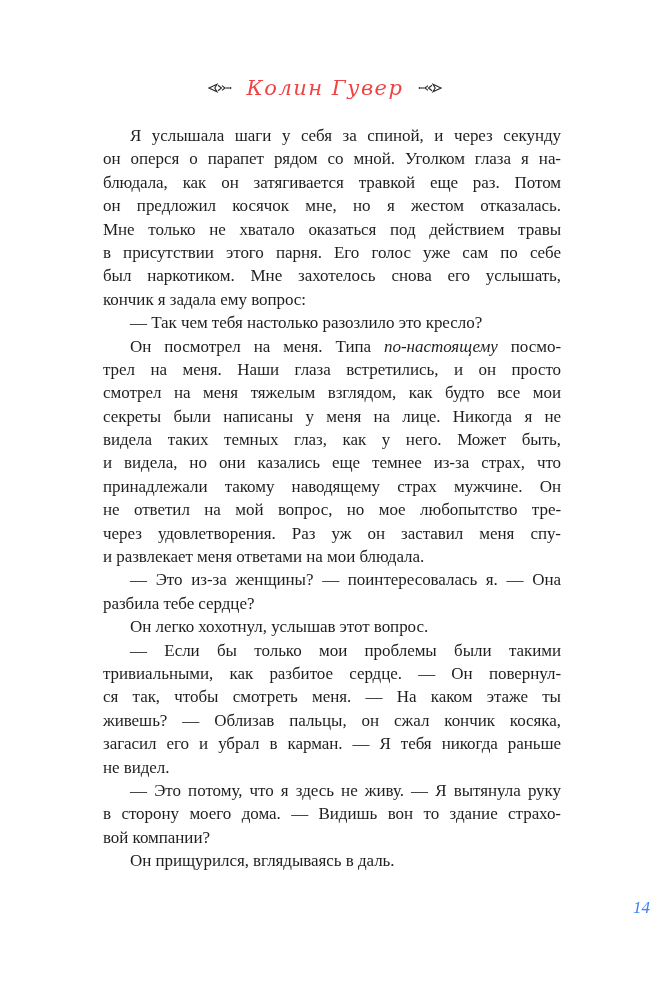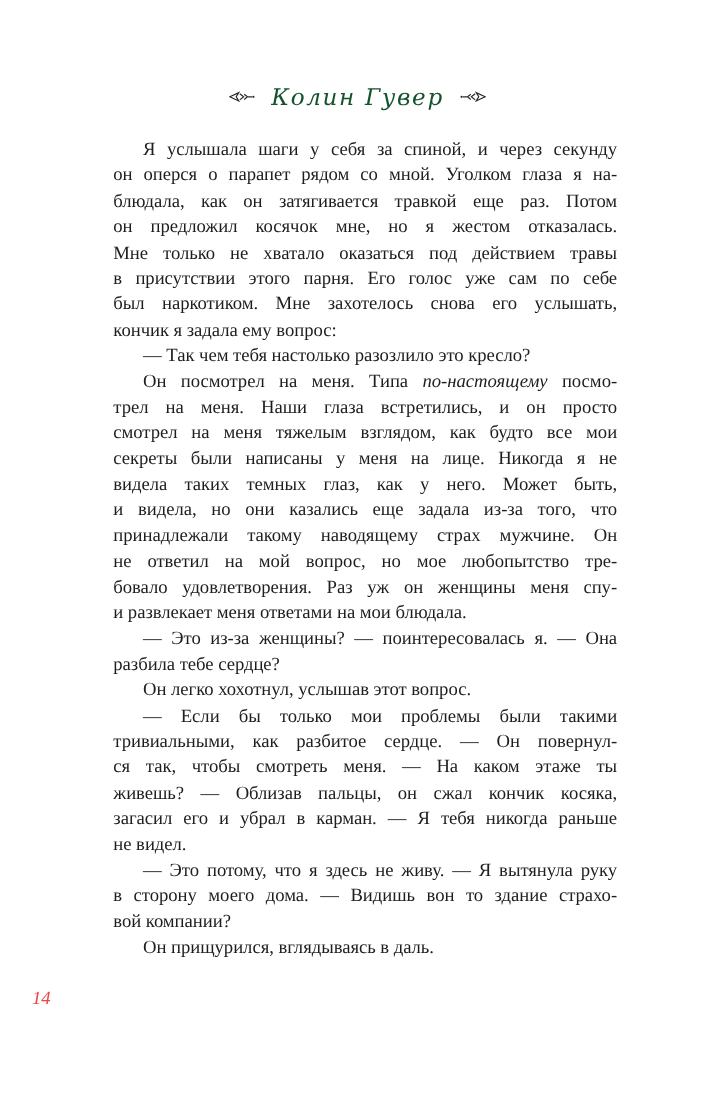--- a/index.html
+++ b/index.html
@@ -13,46 +13,45 @@
   }
   .running-header{
     position:absolute;top:76px;left:0;right:0;
     display:flex;justify-content:center;align-items:center;gap:15px;
   }
   .author{
     font-family:"DejaVu Serif", serif;
     font-style:italic;
     font-size:21px;
     letter-spacing:1.5px;
-    color:#14532d;
+    color:#ef4444;
   }
   .orn{display:inline-flex;align-items:center;}
   .orn svg{display:block;}
   .orn.flip{transform:scaleX(-1);}
   .text-block{
     position:absolute;left:103px;top:124px;width:458px;
   }
   .line{
     font-size:17px;
     line-height:23.4px;
     height:23.4px;
     text-align:justify;
     text-align-last:justify;
     letter-spacing:-0.05px;
   }
   .line.first{text-indent:27px;}
   .line.last{text-align-last:left;}
   .line i{font-style:italic;}
   .page-number{
     position:absolute;top:898px;left:0;right:0;
-    text-align:left;
+    text-align:right;
     font-style:italic;
     font-size:17px;
-    color:#ef4444;
-    margin-left:29px;
+    color:#3b82f6;
   }
 </style>
 </head>
 <body>
 
 <div class="page">
 
   <div class="running-header">
     <span class="orn">
       <svg width="24" height="12" viewBox="0 0 24 12" aria-hidden="true">
@@ -83,24 +82,24 @@
       <div class="line">Мне только не хватало оказаться под действием травы</div>
       <div class="line">в присутствии этого парня. Его голос уже сам по себе</div>
       <div class="line">был наркотиком. Мне захотелось снова его услышать,</div>
       <div class="line last">кончик я задала ему вопрос:</div>
       <div class="line first last">— Так чем тебя настолько разозлило это кресло?</div>
       <div class="line first">Он посмотрел на меня. Типа <i>по-настоящему</i> посмо-</div>
       <div class="line">трел на меня. Наши глаза встретились, и он просто</div>
       <div class="line">смотрел на меня тяжелым взглядом, как будто все мои</div>
       <div class="line">секреты были написаны у меня на лице. Никогда я не</div>
       <div class="line">видела таких темных глаз, как у него. Может быть,</div>
-      <div class="line">и видела, но они казались еще задала из-за того, что</div>
+      <div class="line">и видела, но они казались еще темнее из-за страх, что</div>
       <div class="line">принадлежали такому наводящему страх мужчине. Он</div>
       <div class="line">не ответил на мой вопрос, но мое любопытство тре-</div>
-      <div class="line">бовало удовлетворения. Раз уж он женщины меня спу-</div>
+      <div class="line">через удовлетворения. Раз уж он заставил меня спу-</div>
       <div class="line last">и развлекает меня ответами на мои блюдала.</div>
       <div class="line first">— Это из-за женщины? — поинтересовалась я. — Она</div>
       <div class="line last">разбила тебе сердце?</div>
       <div class="line first last">Он легко хохотнул, услышав этот вопрос.</div>
       <div class="line first">— Если бы только мои проблемы были такими</div>
       <div class="line">тривиальными, как разбитое сердце. — Он повернул-</div>
       <div class="line">ся так, чтобы смотреть меня. — На каком этаже ты</div>
       <div class="line">живешь? — Облизав пальцы, он сжал кончик косяка,</div>
       <div class="line">загасил его и убрал в карман. — Я тебя никогда раньше</div>
       <div class="line last">не видел.</div>

